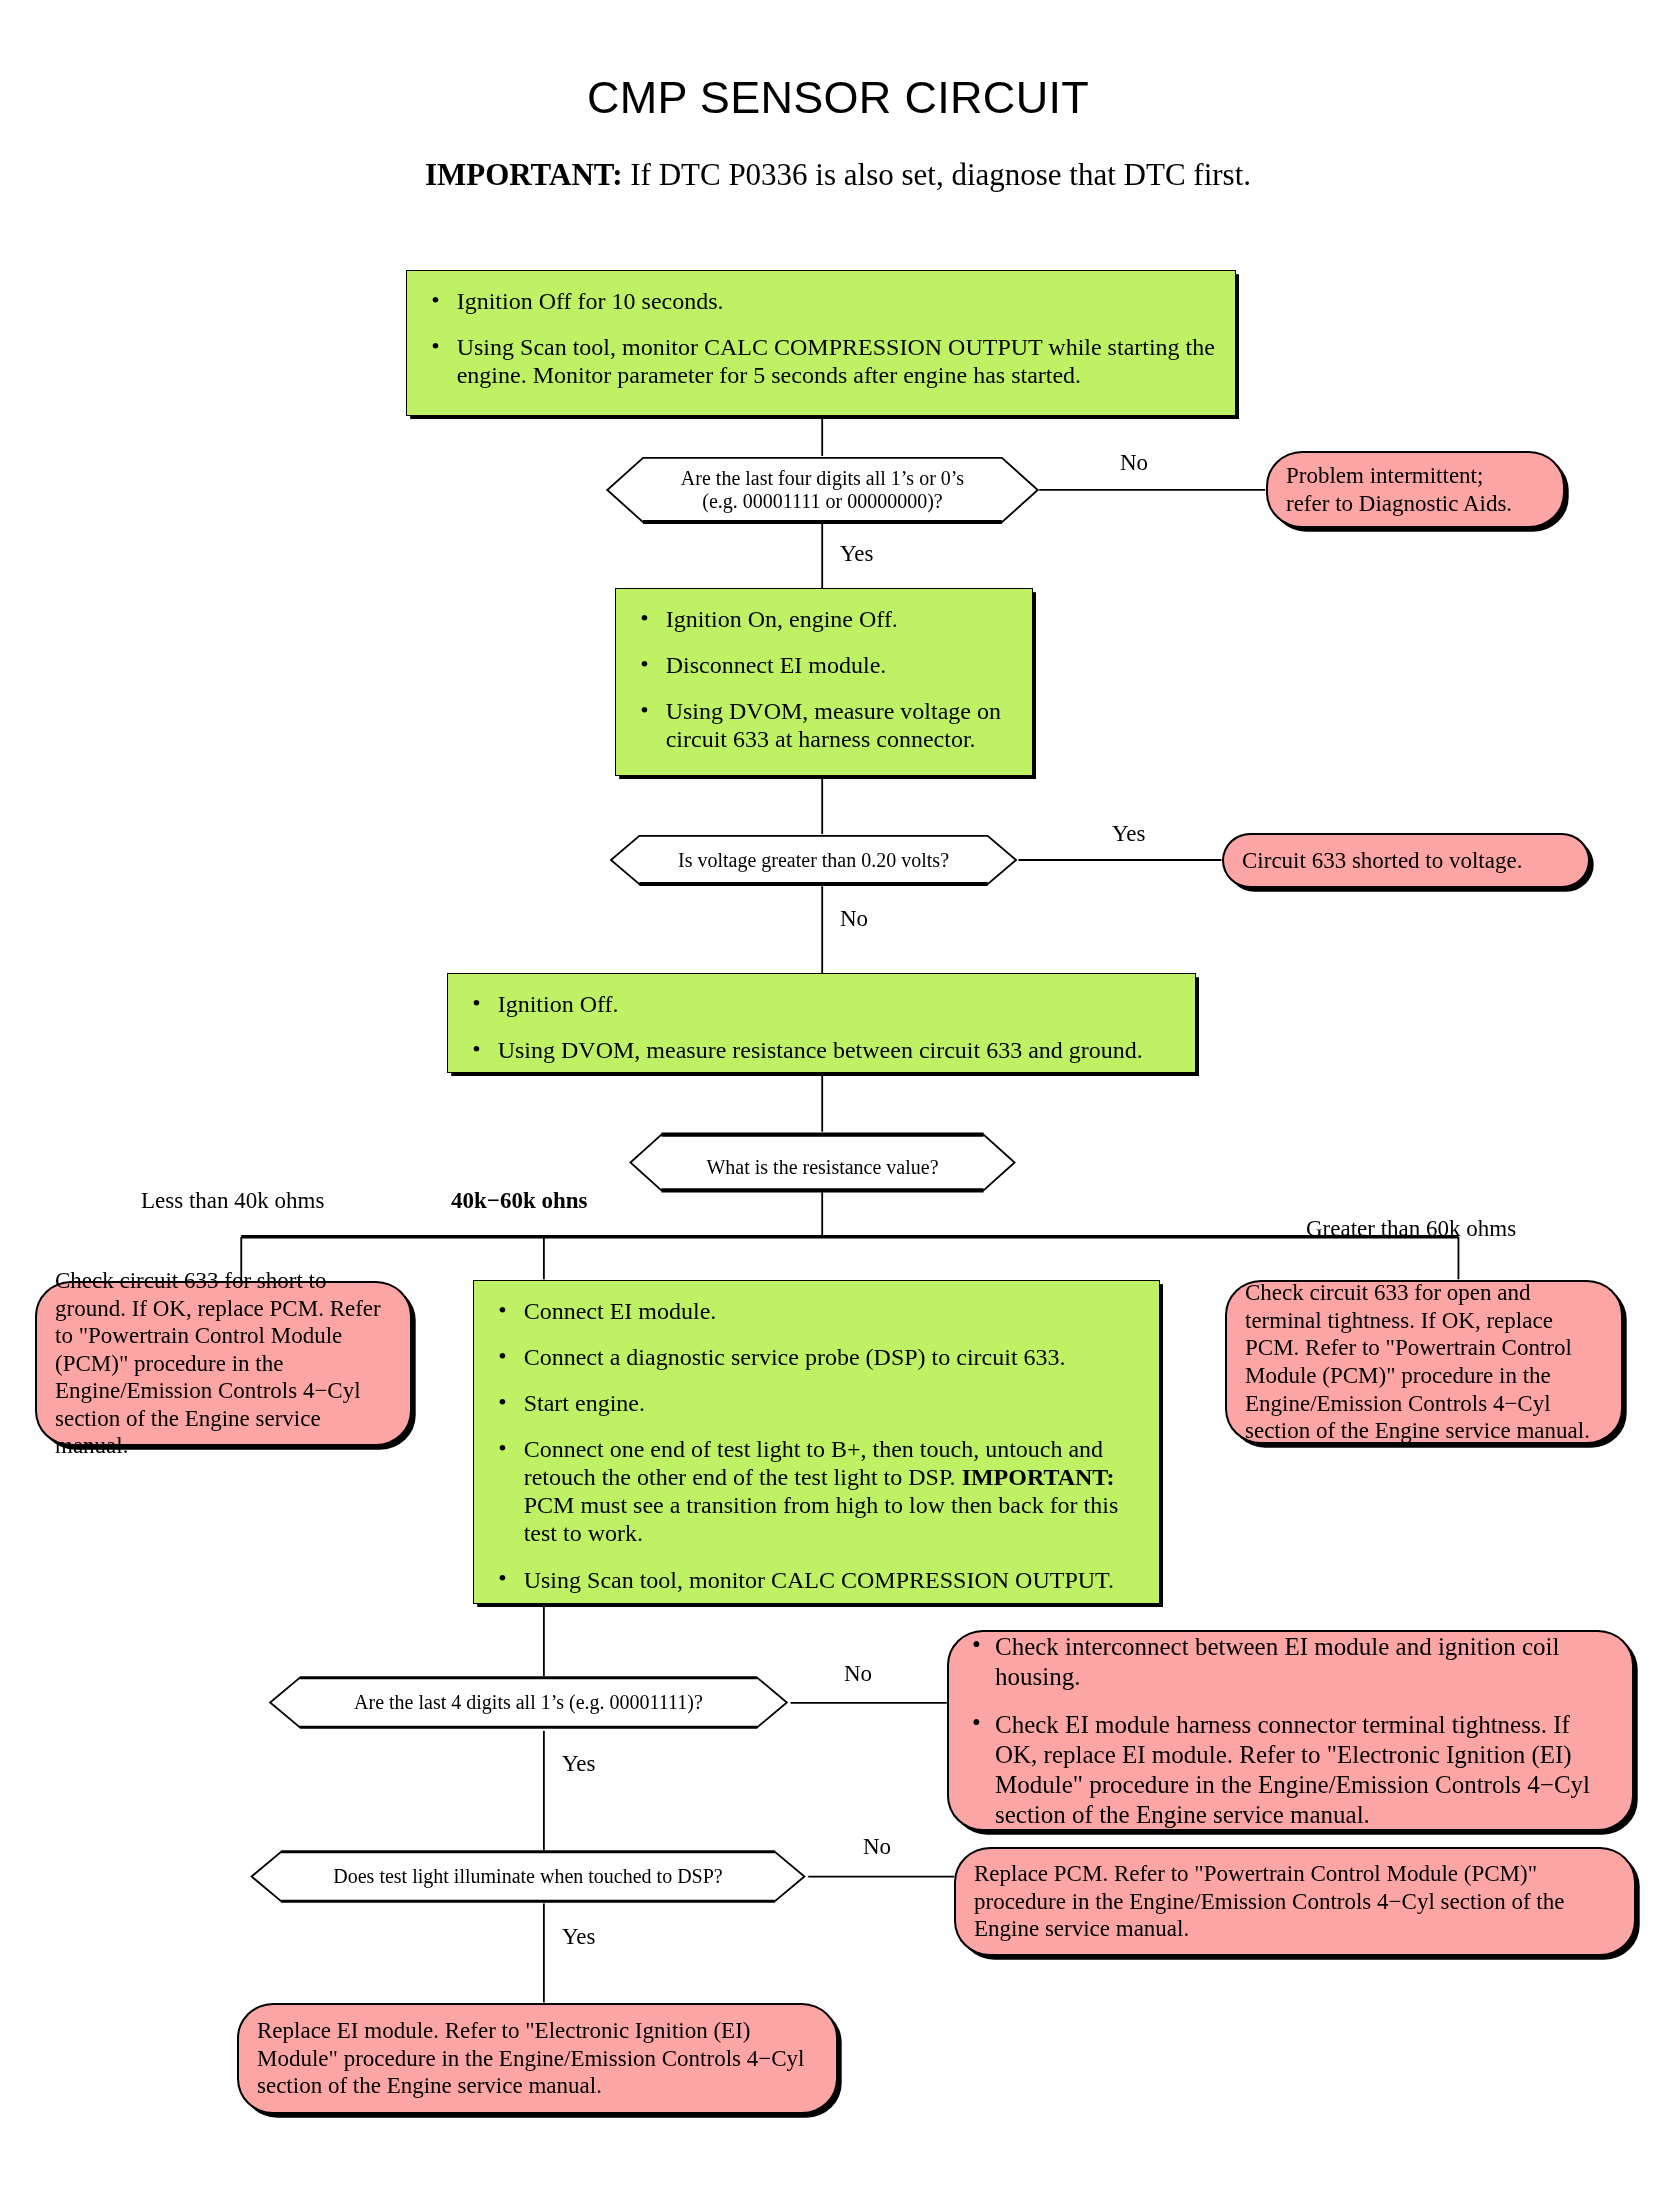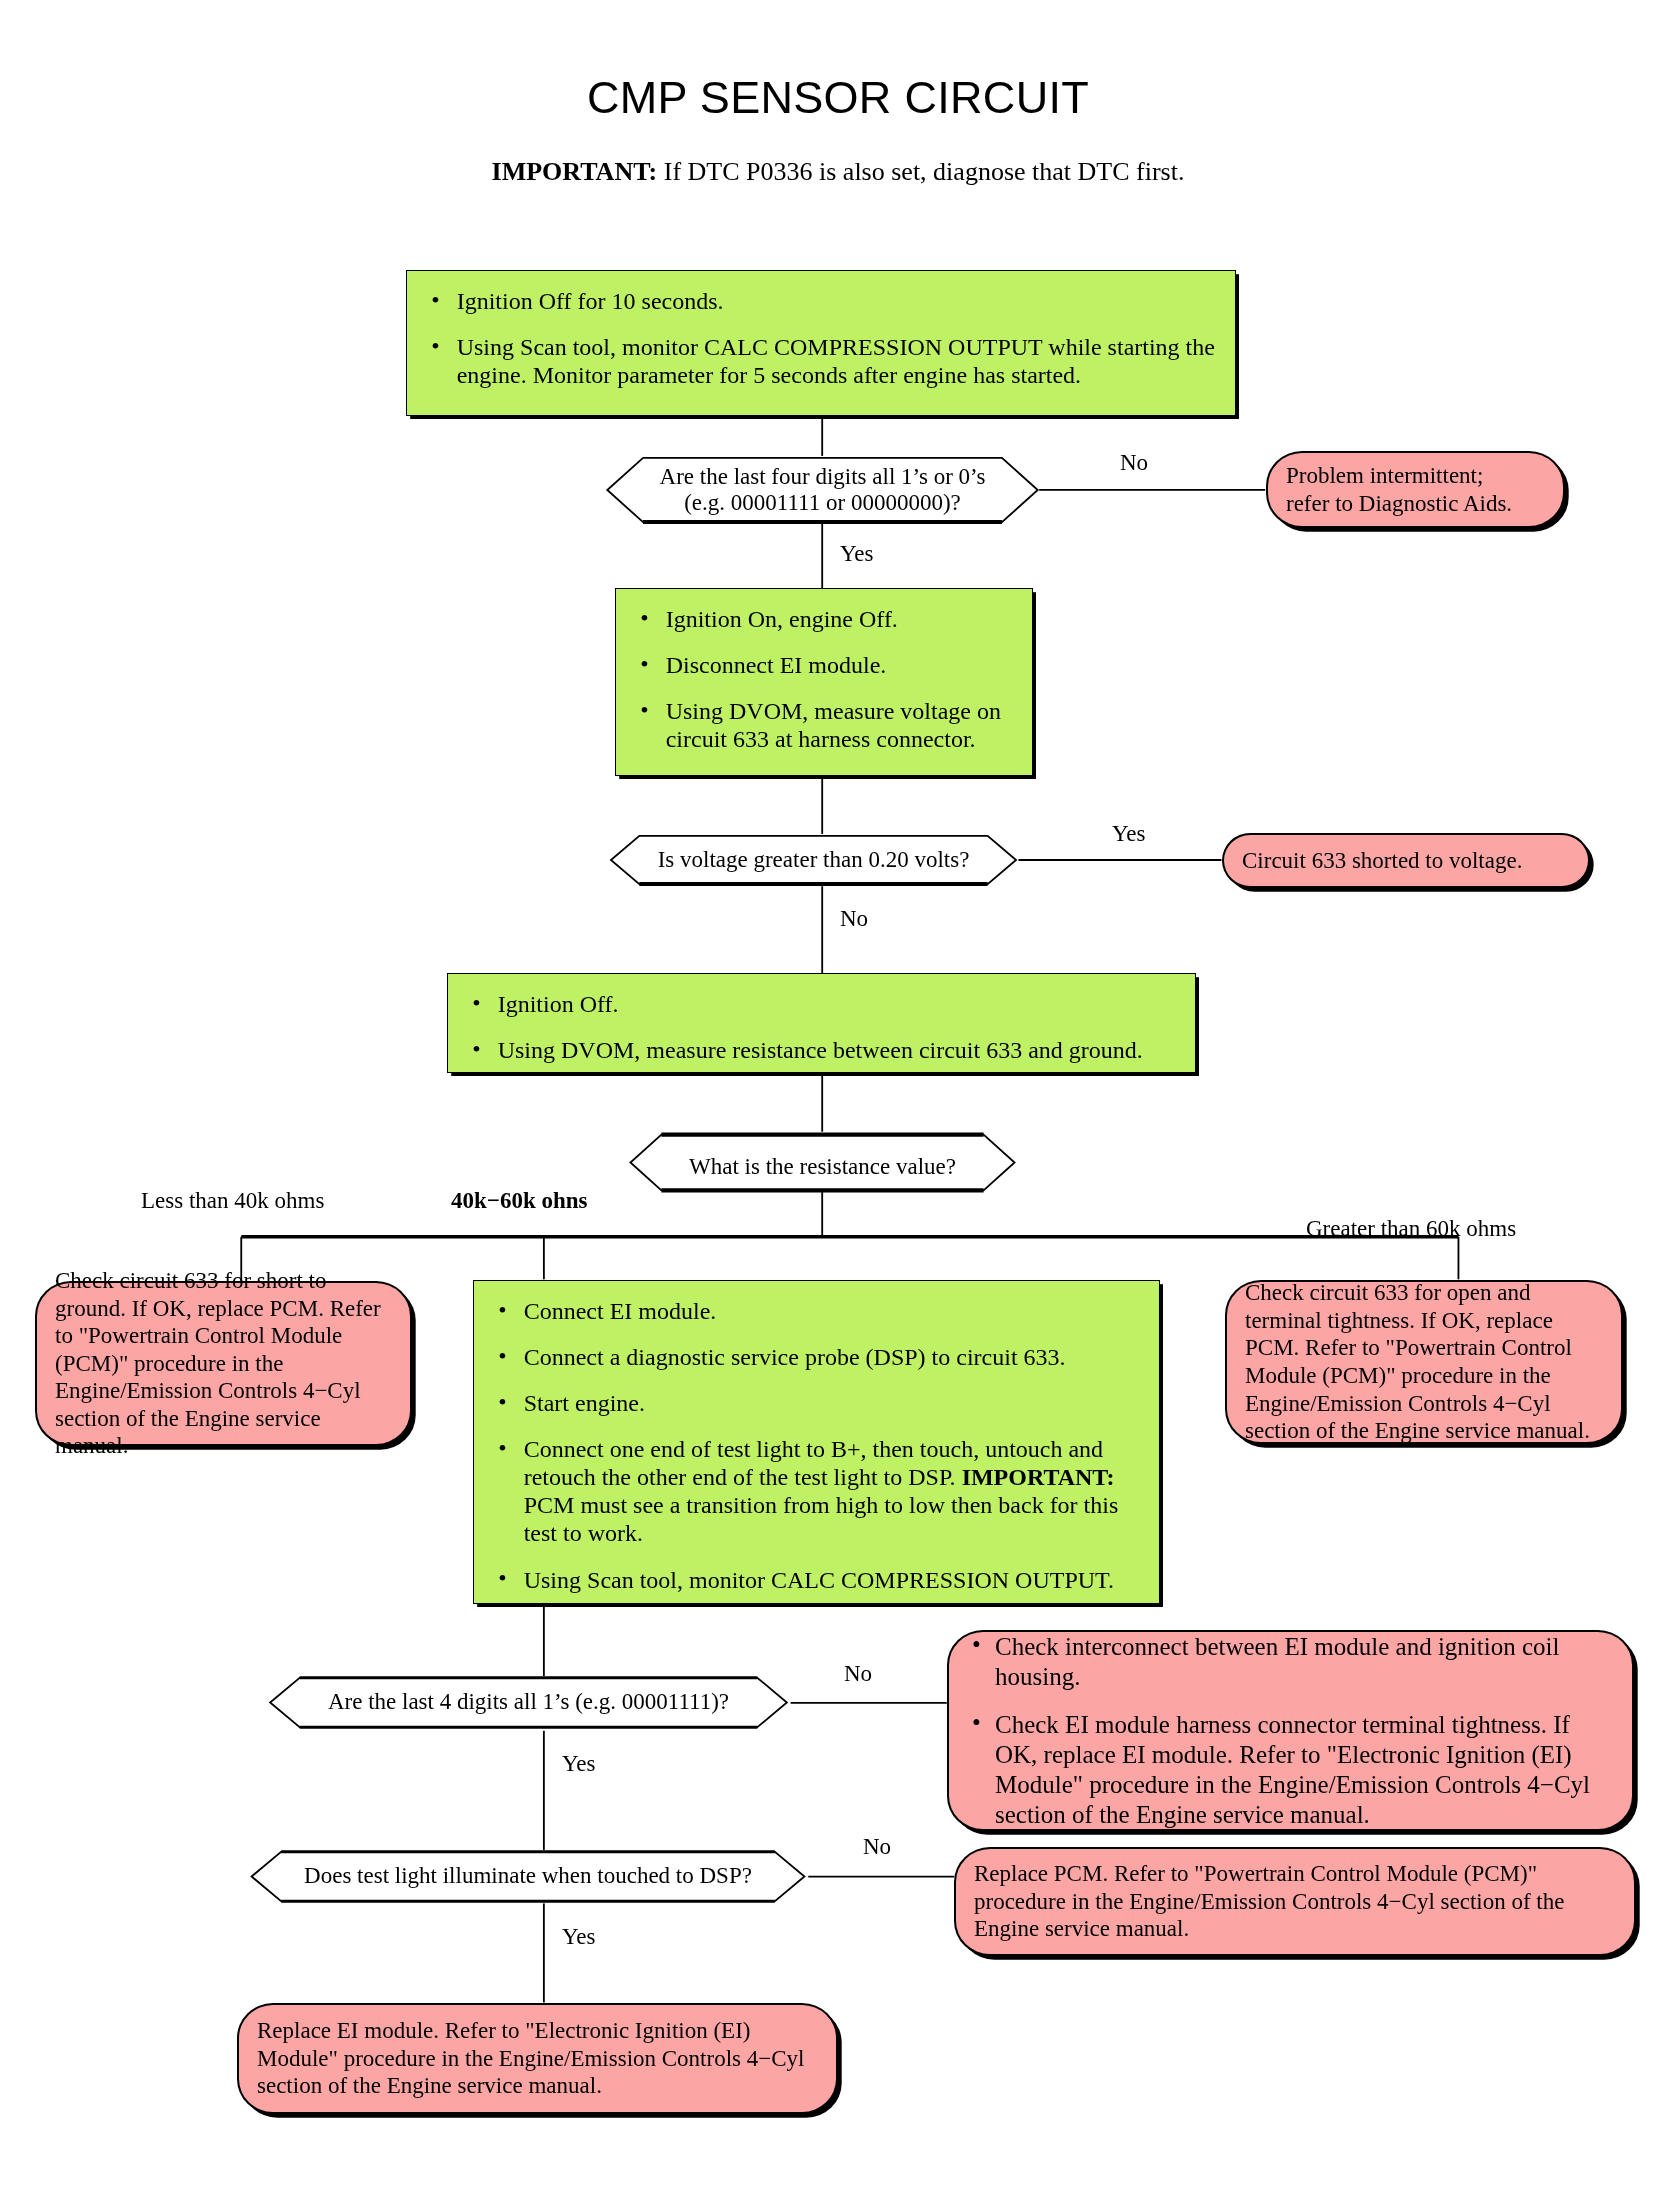--- a/index.html
+++ b/index.html
@@ -32,21 +32,21 @@
     font-family: "Liberation Sans", "DejaVu Sans", sans-serif;
     font-size: 45px;
     font-weight: 400;
     letter-spacing: 0.3px;
   }
   .important-note {
     position: absolute;
     left: 0; top: 157px;
     width: 1676px;
     text-align: center;
-    font-size: 26px;
+    font-size: 31px;
   }
   .important-note .lead {
     font-weight: bold;
   }
 
   
   svg.lines {
     position: absolute;
     left: 0; top: 0;
     width: 1676px;
@@ -129,21 +129,21 @@
   .hex-wrap svg { position: absolute; left: 0; top: 0; }
   .hex-wrap .hex-label {
     position: absolute;
     left: 0; top: 0;
     width: 100%;
     height: 100%;
     display: flex;
     align-items: center;
     justify-content: center;
     text-align: center;
-    font-size: 23px;
+    font-size: 20px;
     line-height: 1.15;
     padding: 0 38px;
     box-sizing: border-box;
   }
 
   
   .edge-label {
     position: absolute;
     font-size: 23px;
     white-space: nowrap;

